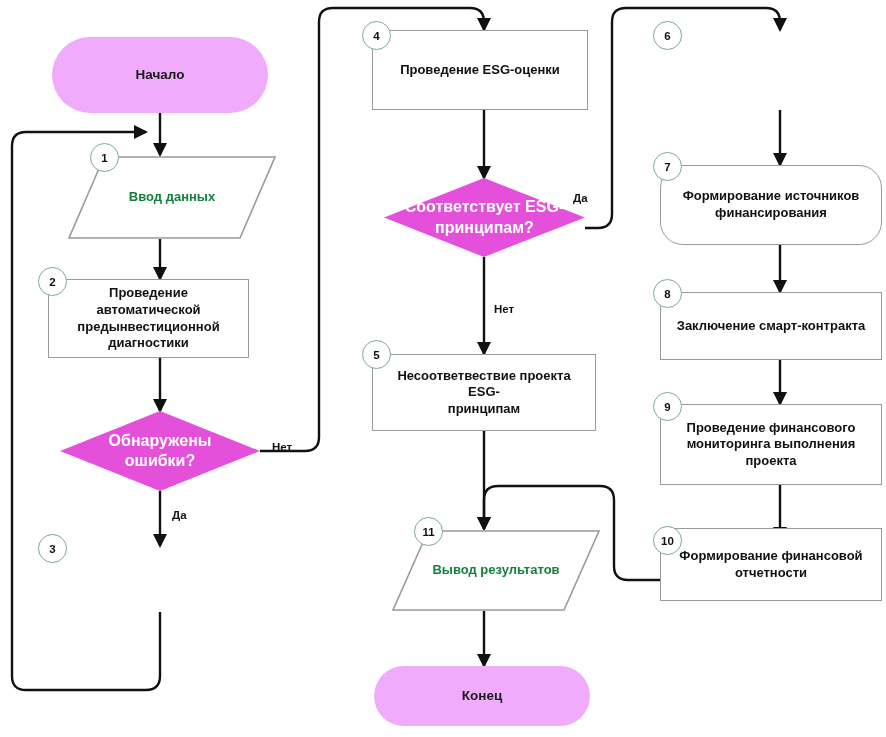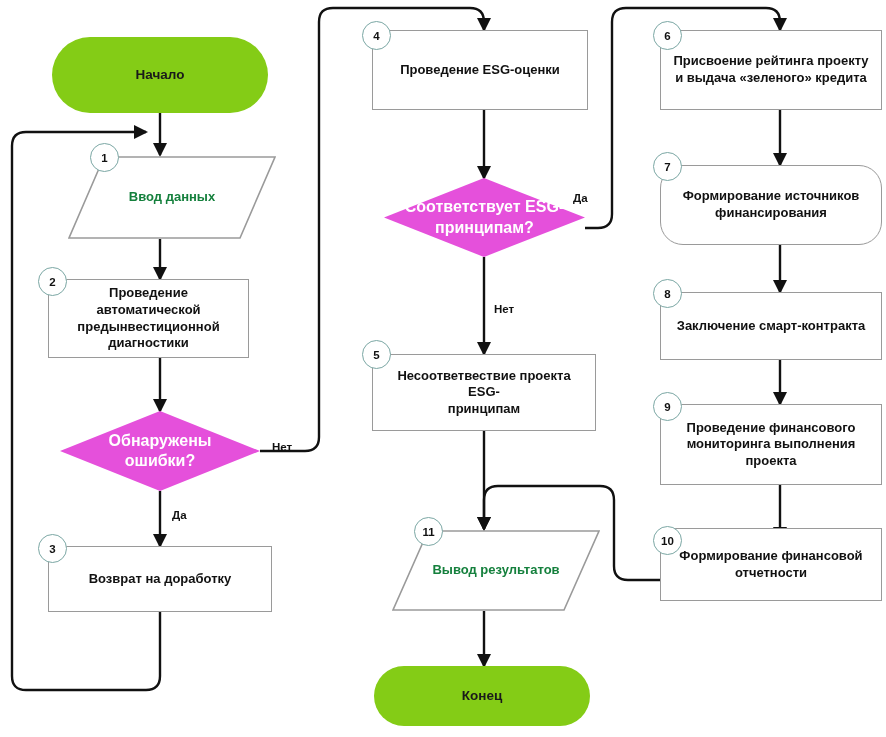--- a/index.html
+++ b/index.html
@@ -35,21 +35,21 @@
     z-index: 3;
   }
   .node-label {
     font-weight: bold;
     line-height: 1.28;
     white-space: pre-line;
     padding: 0 10px;
   }
   
   .terminator {
-    background: #84cc16;
+    background: #f0abfc;
     border-radius: 999px;
   }
   .terminator .node-label {
     color: #1a1a1a;
     font-size: 13.5px;
   }
   
   .process {
     background: #ffffff;
     border: 1.4px solid #9a9a9a;
@@ -189,23 +189,20 @@
   <div class="node decision" style="left:60px; top:411px; width:200px; height:80px;">
     <svg class="dec-shape" viewBox="0 0 200 80" preserveAspectRatio="none">
       <polygon points="100,0 200,40 100,80 0,40" fill="#E550DB"></polygon>
     </svg>
     <span class="node-label">Обнаружены
 ошибки?</span>
   </div>
   <div class="edge-label" style="left:272px; top:441px;">Нет</div>
   <div class="edge-label" style="left:172px; top:509px;">Да</div>
 
-  <div class="node process" style="left:48px; top:546px; width:224px; height:66px;">
-    <span class="node-label">Возврат на доработку</span>
-  </div>
   <div class="badge" style="left:38px; top:534px;">3</div>
 
   <div class="node process" style="left:372px; top:30px; width:216px; height:80px;">
     <span class="node-label">Проведение ESG-оценки</span>
   </div>
   <div class="badge" style="left:362px; top:21px;">4</div>
 
   <div class="node decision" style="left:384px; top:178px; width:201px; height:79px;">
     <svg class="dec-shape" viewBox="0 0 201 79" preserveAspectRatio="none">
       <polygon points="100,0 201,39.5 100,79 0,39.5" fill="#E550DB"></polygon>
@@ -227,24 +224,20 @@
       <polygon points="36,1 207,1 172,80 1,80" fill="#ffffff" stroke="#9a9a9a" stroke-width="1.6"></polygon>
     </svg>
     <span class="node-label">Вывод результатов</span>
   </div>
   <div class="badge" style="left:414px; top:517px;">11</div>
 
   <div class="node terminator" style="left:374px; top:666px; width:216px; height:60px;">
     <span class="node-label">Конец</span>
   </div>
 
-  <div class="node process" style="left:660px; top:30px; width:222px; height:80px;">
-    <span class="node-label">Присвоение рейтинга проекту
-и выдача «зеленого» кредита</span>
-  </div>
   <div class="badge" style="left:653px; top:21px;">6</div>
 
   <div class="node process" style="left:660px; top:165px; width:222px; height:80px;border-radius:23px;">
     <span class="node-label">Формирование источников
 финансирования</span>
   </div>
   <div class="badge" style="left:653px; top:152px;">7</div>
 
   <div class="node process" style="left:660px; top:292px; width:222px; height:68px;">
     <span class="node-label">Заключение смарт-контракта</span>

